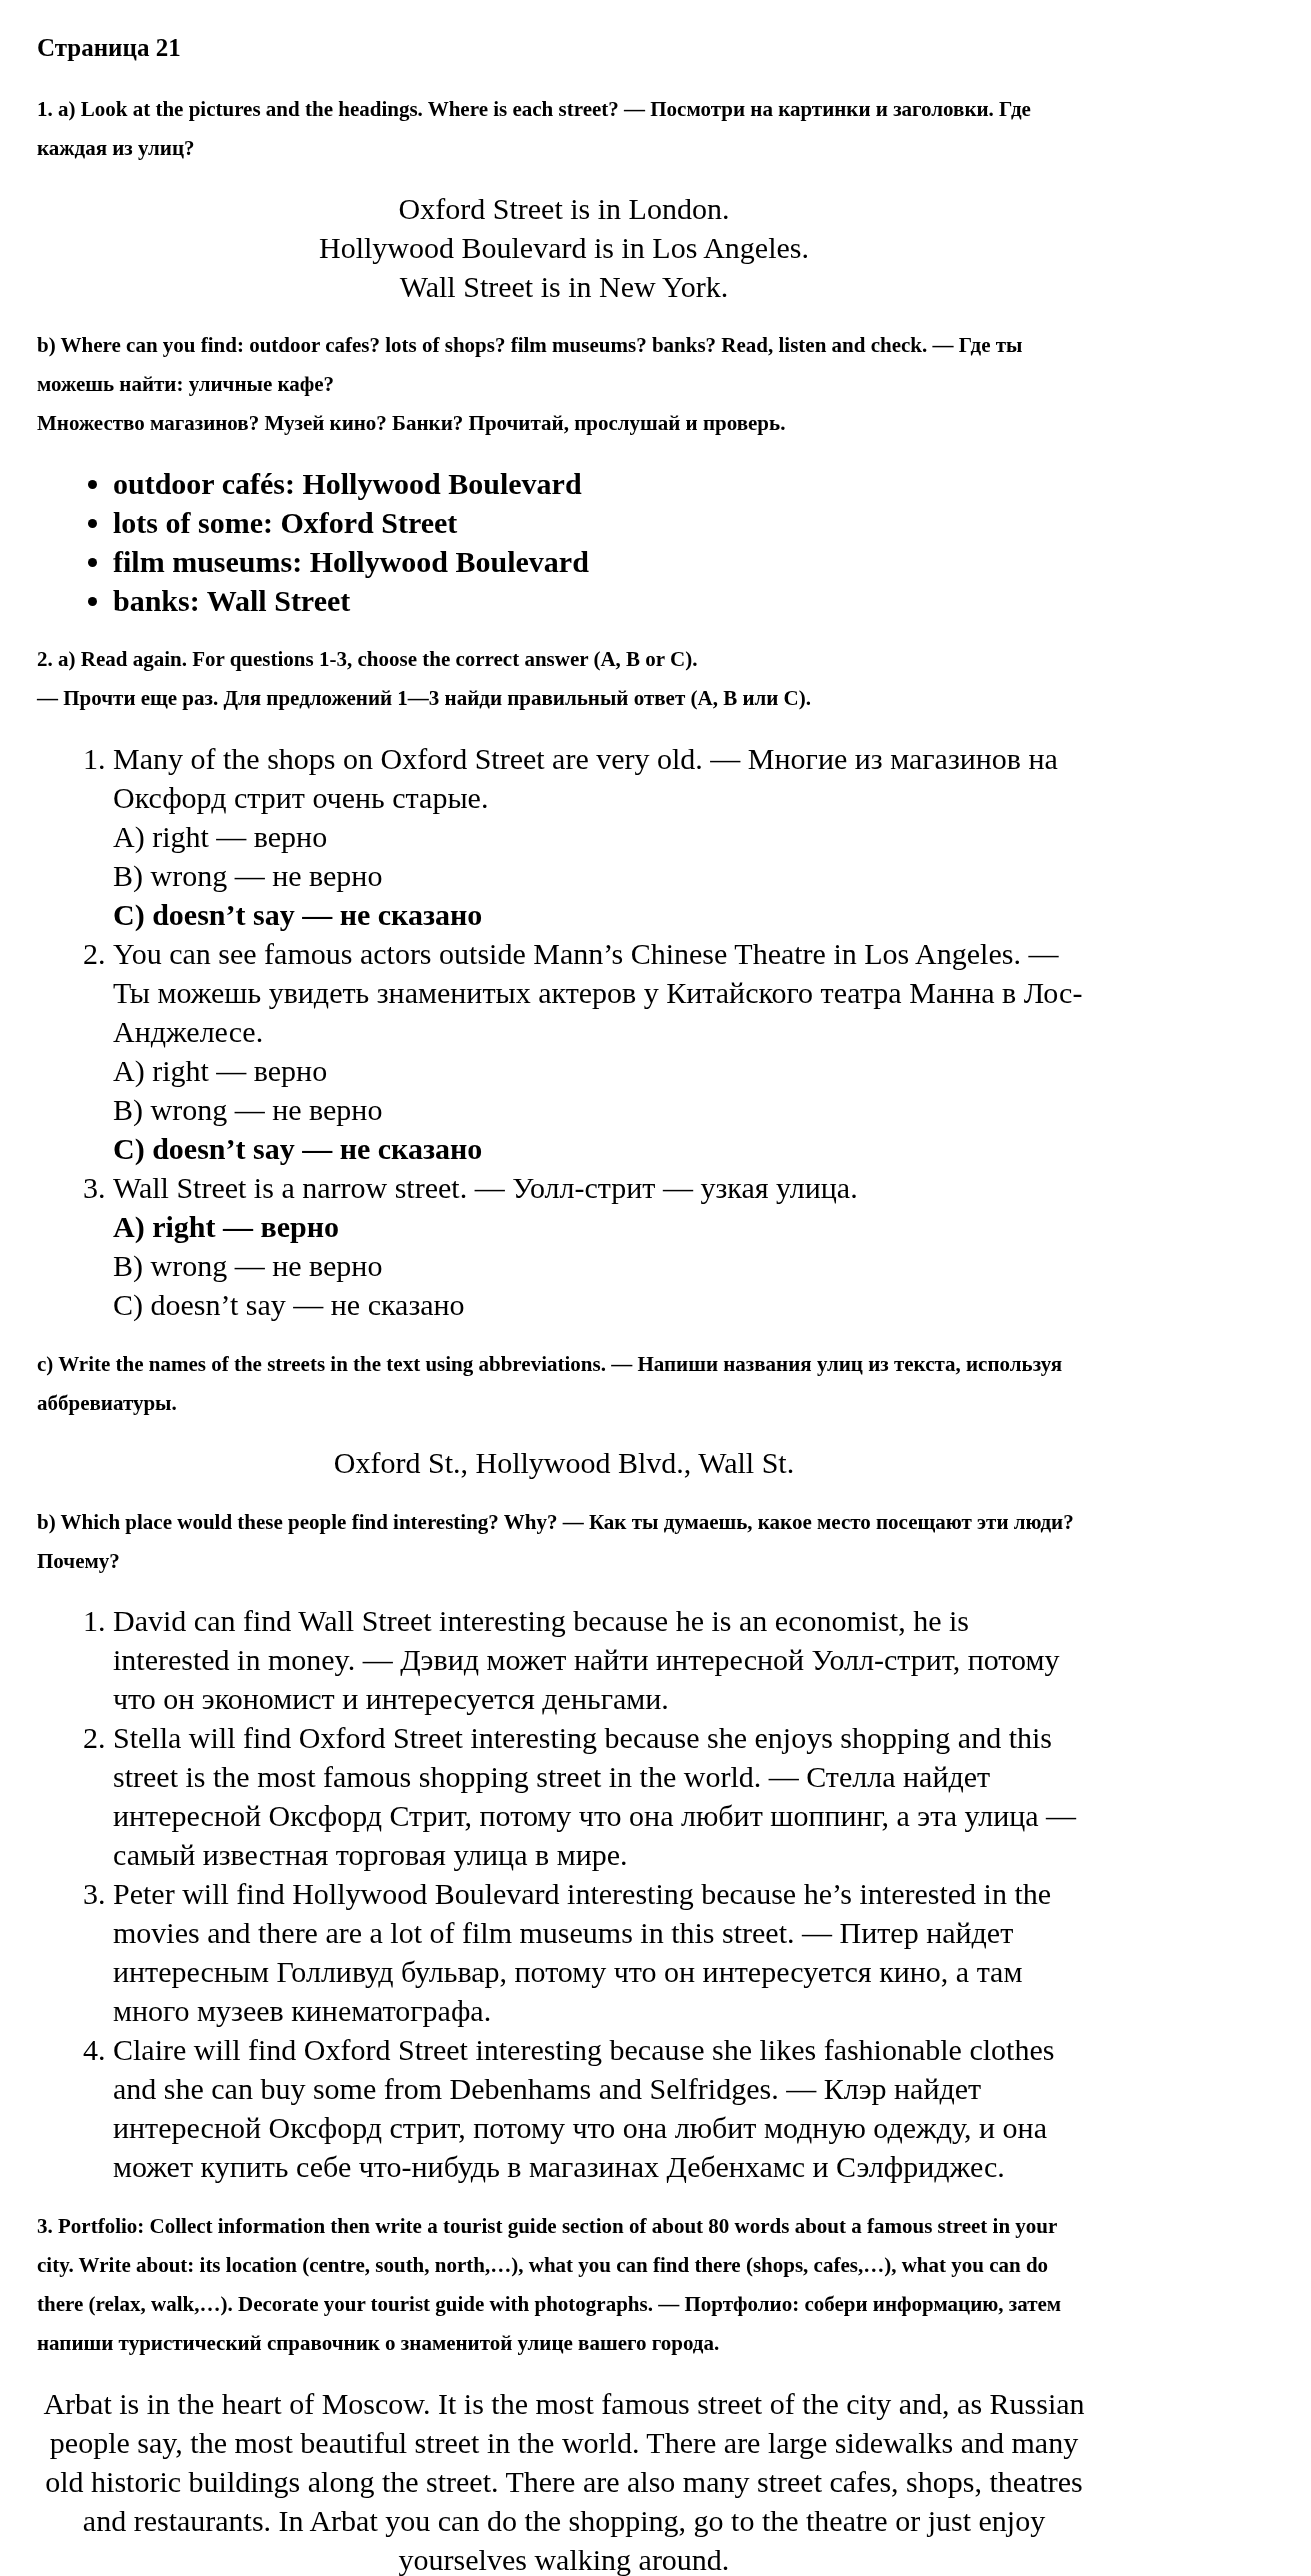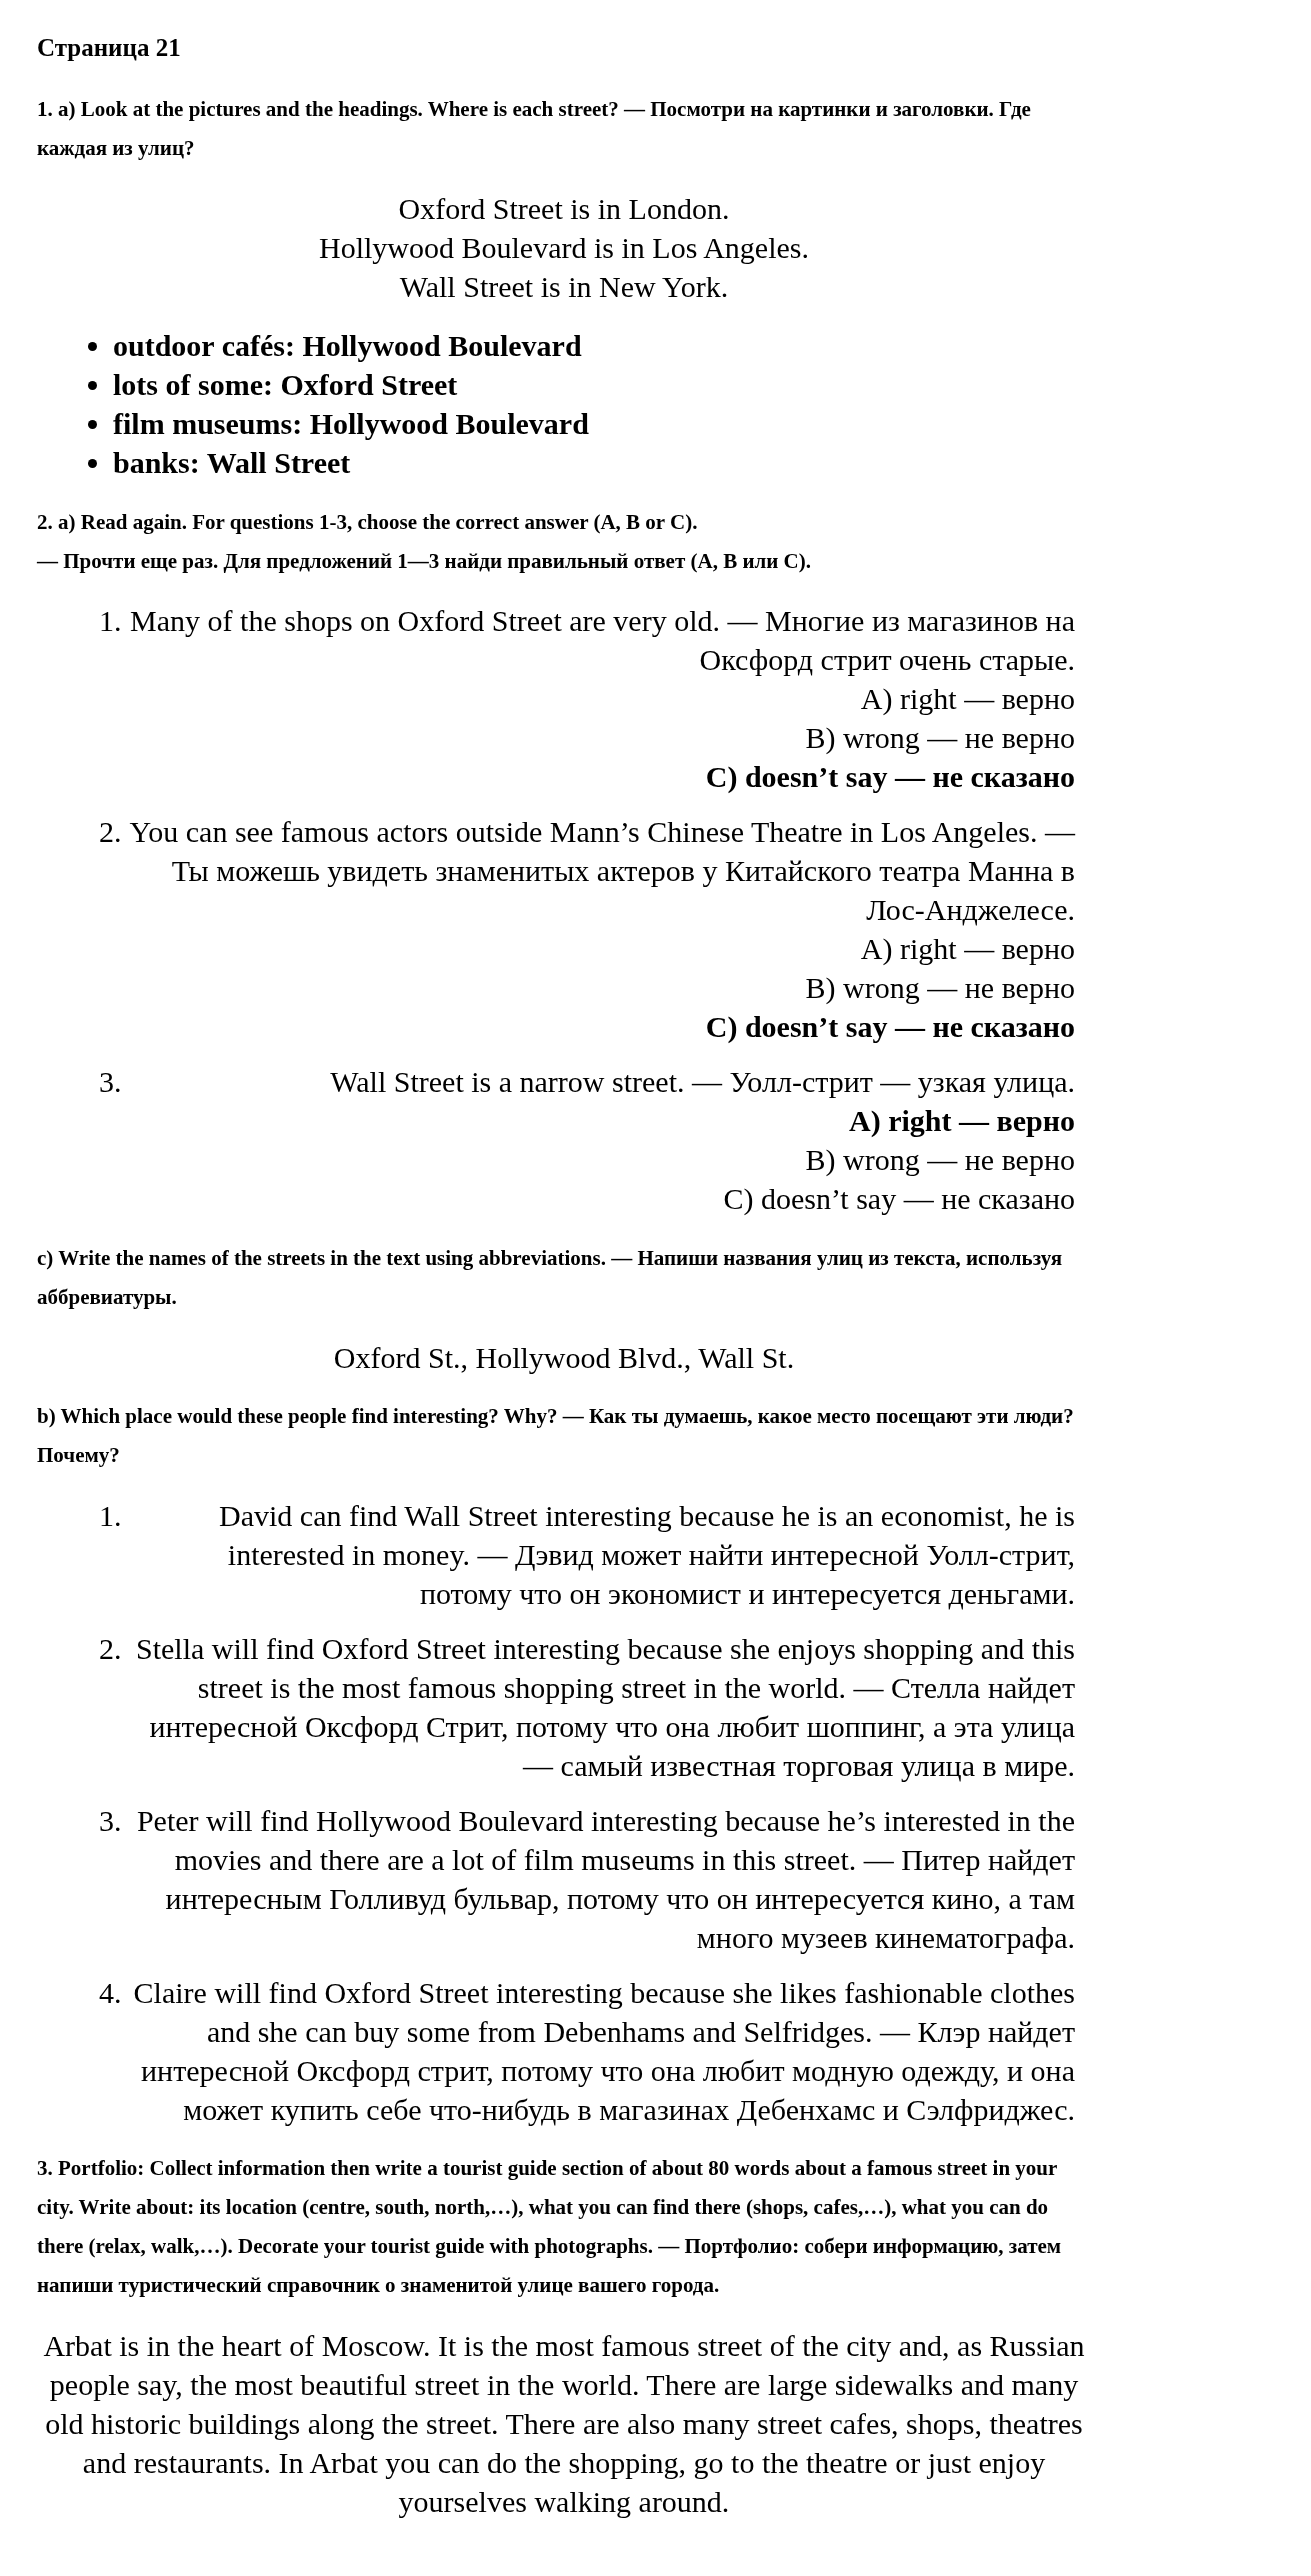--- a/index.html
+++ b/index.html
@@ -42,41 +42,45 @@
       margin: 0 0 20.6px 0;
       padding-left: 76px;
       list-style: disc;
       font-weight: bold;
     }
     ul.bullets li { margin: 0; }
     ol.numbered {
       margin: 0 0 20.6px 0;
       padding-left: 76px;
     }
-    ol.numbered > li { margin: 16px; text-align: right; }
+    ol.numbered > li { margin: 0; }
     .option { display: block; }
     .option.correct { font-weight: bold; }
   </style>
 </head>
 <body>
 
 <div class="page">
 
   <div class="page-label">Страница 21</div>
 
   <section>
     <h2 class="task">1. a) Look at the pictures and the headings. Where is each street? — Посмотри на картинки и заголовки. Где каждая из улиц?</h2>
     <p class="text lines">
       <span style="display:block">Oxford Street is in London.</span>
       <span style="display:block">Hollywood Boulevard is in Los Angeles.</span>
       <span style="display:block">Wall Street is in New York.</span>
     </p>
   </section>
 
   <section>
+    <h2 class="task">
+      <span style="display:block">b) Where can you find: outdoor cafes? lots of shops? film museums? banks? Read, listen and check. — Где ты можешь найти: уличные кафе?</span>
+      <span style="display:block">Множество магазинов? Музей кино? Банки? Прочитай, прослушай и проверь.</span>
+    </h2>
     <ul class="bullets">
       <li>outdoor cafés: Hollywood Boulevard</li>
       <li>lots of some: Oxford Street</li>
       <li>film museums: Hollywood Boulevard</li>
       <li>banks: Wall Street</li>
     </ul>
   </section>
 
   <section>
     <h2 class="task">

